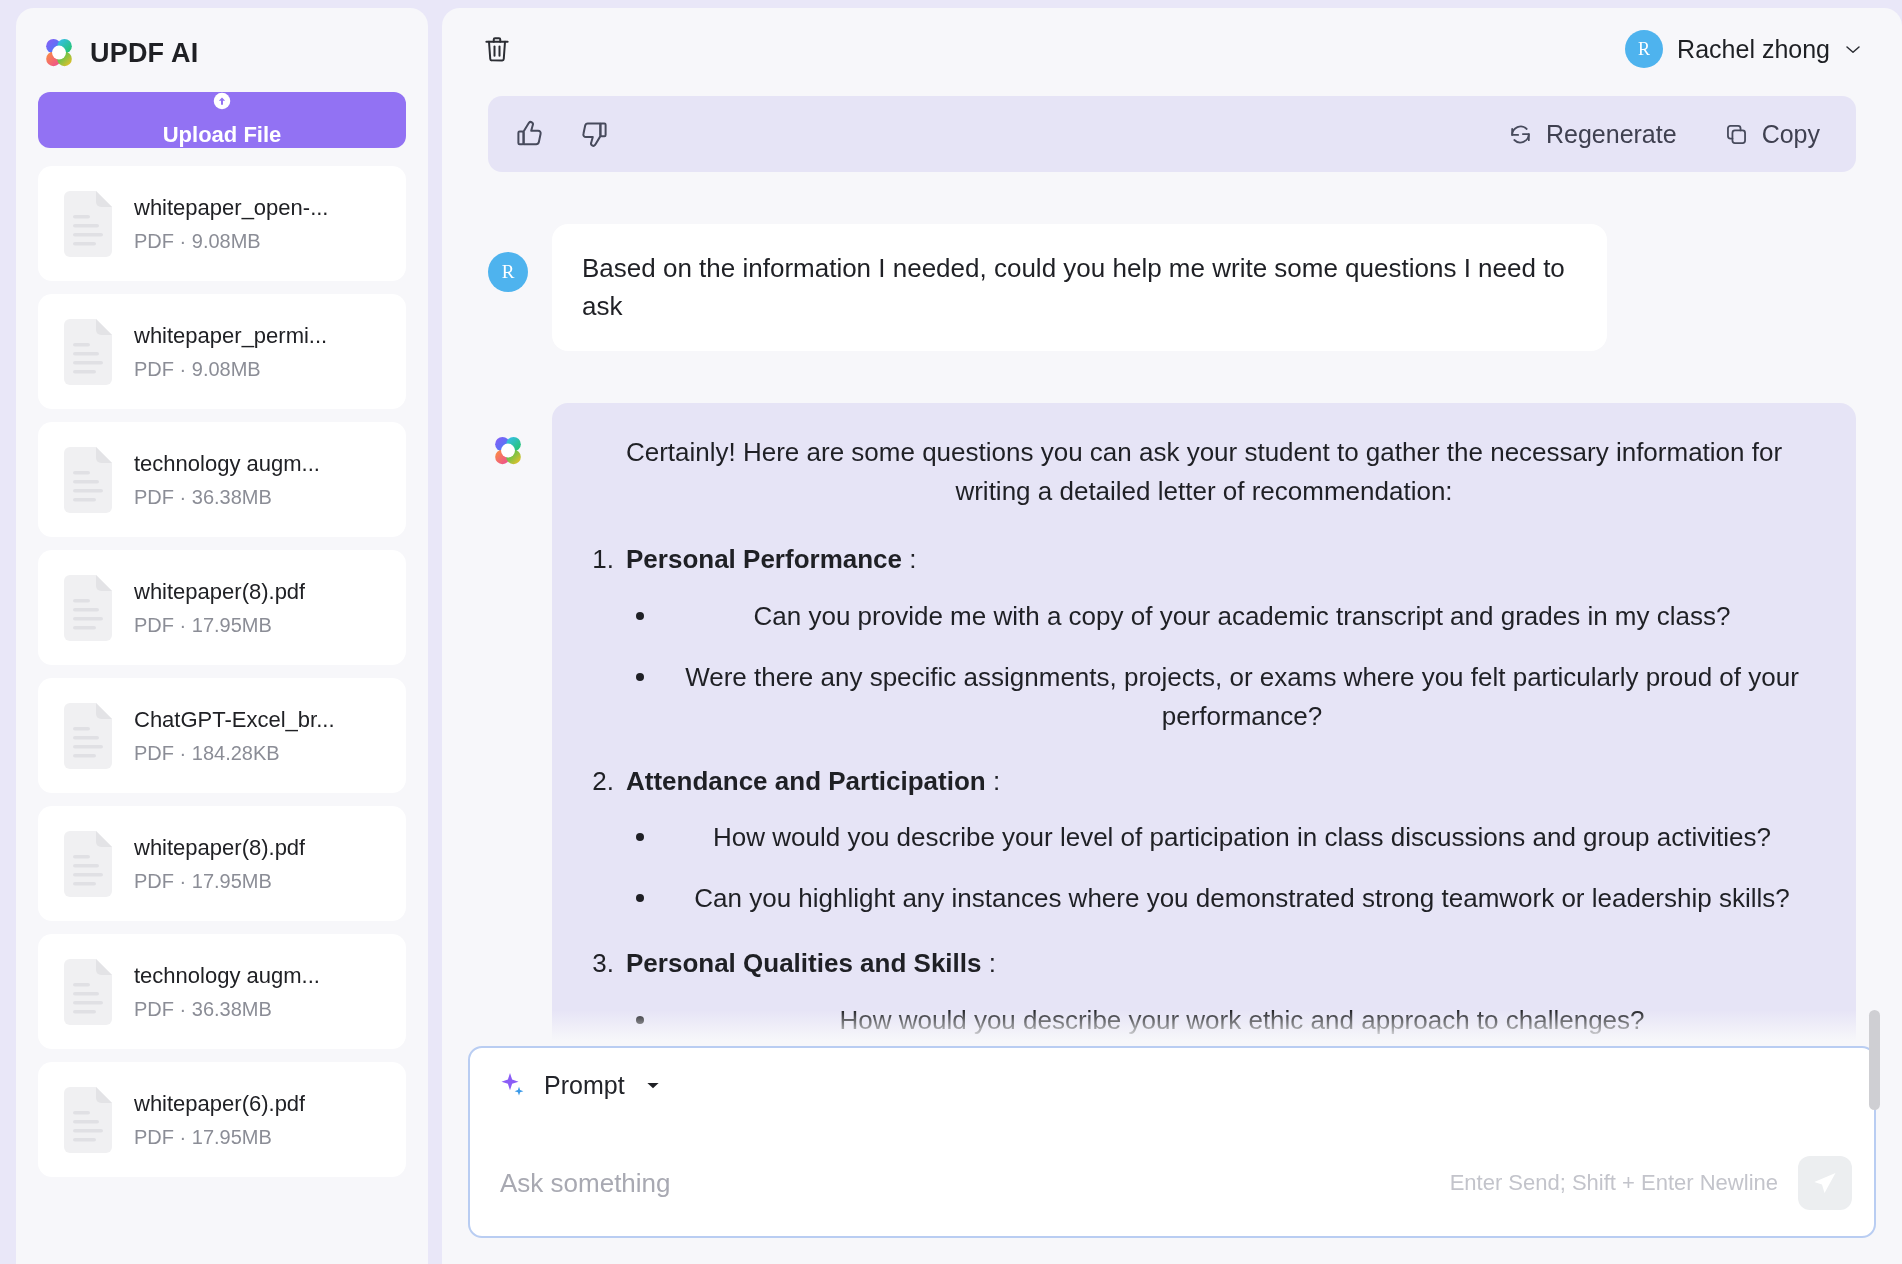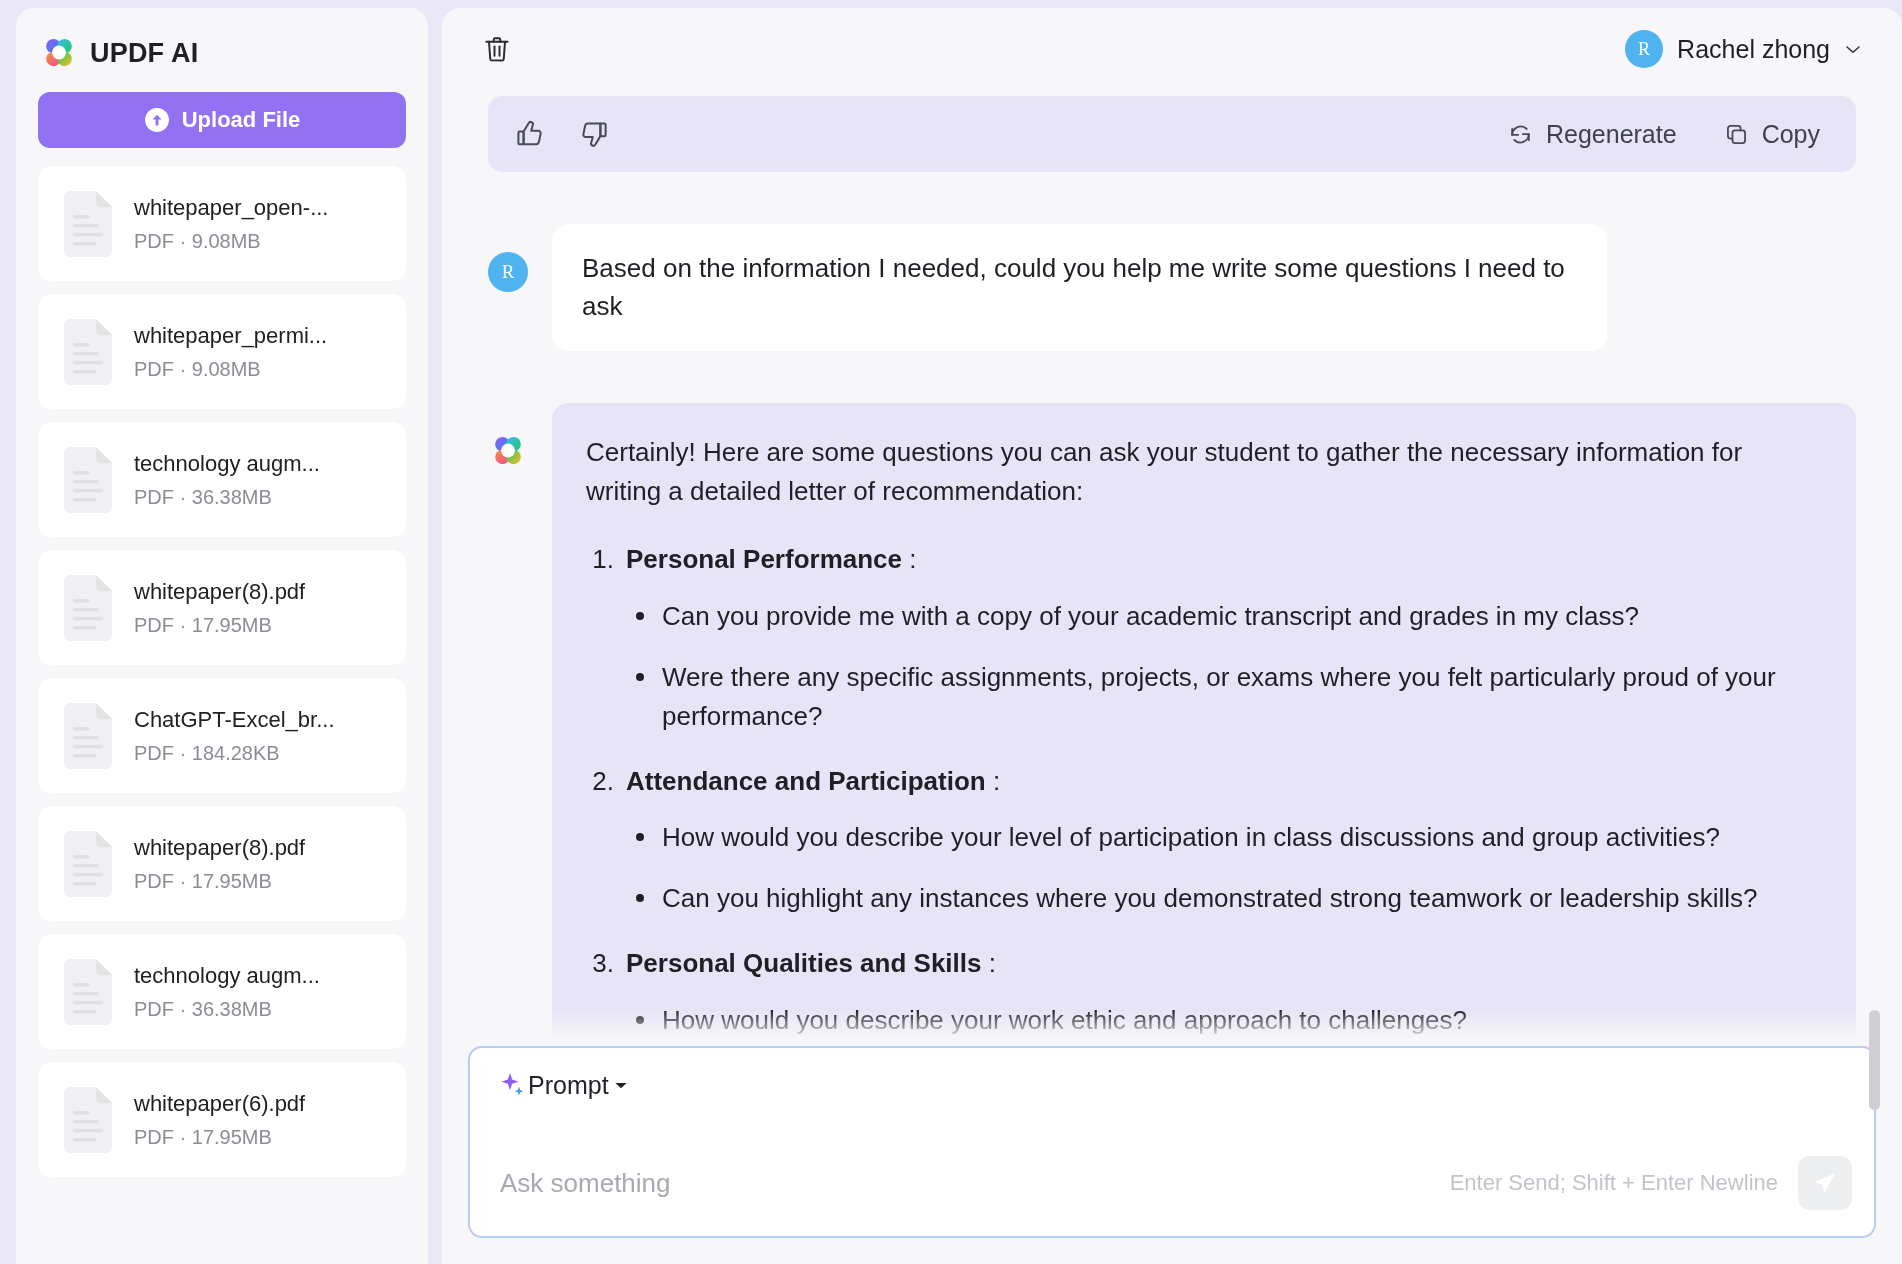--- a/index.html
+++ b/index.html
@@ -50,20 +50,21 @@
     border-radius: 12px;
     color: #ffffff;
     font-size: 22px;
     font-weight: bold;
     font-family: "Liberation Sans", sans-serif;
     display: flex;
     align-items: center;
     justify-content: center;
     gap: 12px;
     cursor: pointer;
+    flex-direction: column;
   }
   .upload-icon { width: 26px; height: 26px; display:block; }
 
   .file-list {
     flex: 1;
     overflow: hidden;
     padding: 0 22px;
     display: flex;
     flex-direction: column;
     gap: 13px;
@@ -224,20 +225,21 @@
   }
   .ai-avatar svg { width: 34px; height: 34px; display:block; }
   .bubble-ai {
     background: #e6e4f6;
     border-radius: 16px;
     padding: 30px 34px 40px 34px;
     font-size: 26px;
     color: #1f2025;
     line-height: 1.48;
     flex: 1;
+    text-align: center;
   }
   .bubble-ai p.intro { margin-bottom: 30px; }
   ol.qlist { list-style: none; counter-reset: qnum; }
   ol.qlist > li { counter-increment: qnum; margin-bottom: 8px; }
   .q-head {
     display: flex;
     gap: 12px;
     align-items: baseline;
     margin-bottom: 18px;
   }
@@ -302,21 +304,21 @@
     border-radius: 14px;
     height: 192px;
     display: flex;
     flex-direction: column;
     justify-content: space-between;
     padding: 18px 22px 22px 22px;
   }
   .prompt-chip {
     display: flex;
     align-items: center;
-    gap: 0;
+    gap: 16px;
     cursor: pointer;
     width: fit-content;
     padding: 4px 6px;
   }
   .sparkle { width: 30px; height: 30px; display:block; }
   .prompt-label { font-size: 25px; color: #22242a; }
   .chip-caret { width: 16px; height: 10px; display:block; margin-left: 4px; }
   .composer-bottom {
     display: flex;
     align-items: center;

